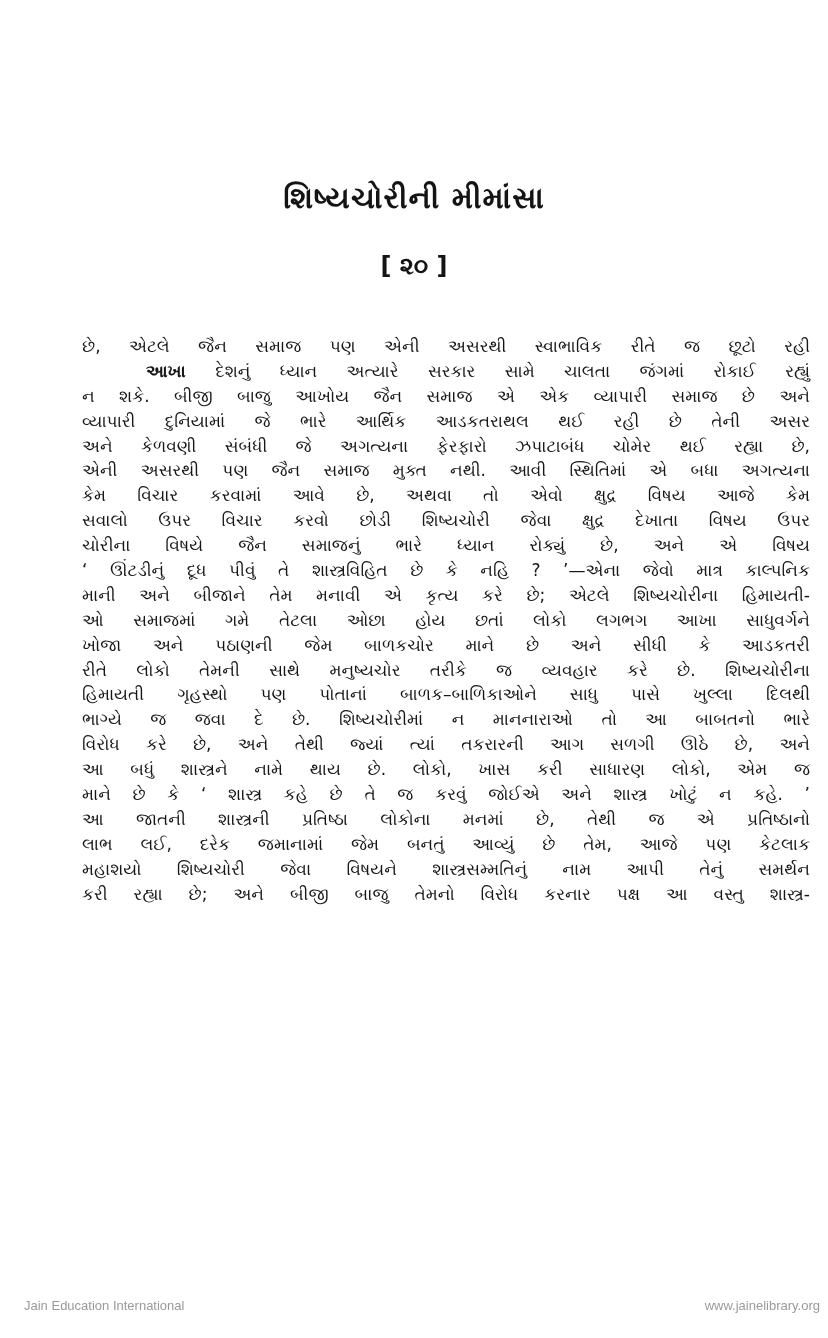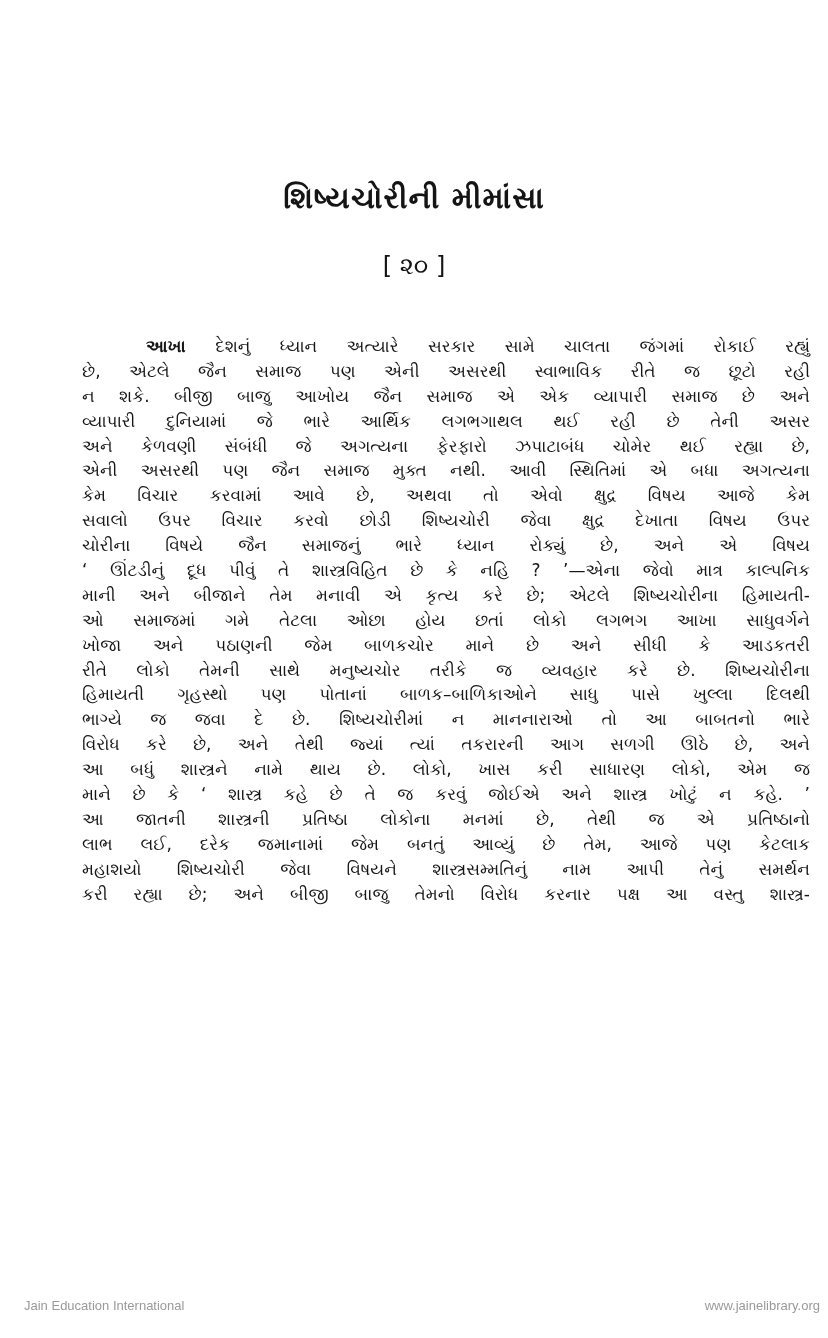--- a/index.html
+++ b/index.html
@@ -32,21 +32,21 @@
       letter-spacing: 1px;
       color: #141414;
     }
     .chapter-num {
       position: absolute;
       top: 252px;
       left: 0;
       width: 828px;
       text-align: center;
       font-size: 24px;
-      font-weight: normal;
+      font-weight: bold;
       color: #141414;
     }
     .body-text {
       position: absolute;
       top: 334px;
       left: 82px;
       width: 740px;
     }
     .line {
       height: 24.9px;
@@ -85,24 +85,24 @@
   </style>
 </head>
 <body>
 
 <div class="page">
 
   <div class="title">શિષ્યચોરીની મીમાંસા</div>
   <div class="chapter-num">[ ૨૦ ]</div>
 
   <div class="body-text">
+    <div class="line">છે, એટલે જૈન સમાજ પણ એની અસરથી સ્વાભાવિક રીતે જ છૂટો રહી</div>
     <div class="line first"><span class="lead">આખા</span><span> દેશનું ધ્યાન અત્યારે સરકાર સામે ચાલતા જંગમાં રોકાઈ રહ્યું</span></div>
-    <div class="line">છે, એટલે જૈન સમાજ પણ એની અસરથી સ્વાભાવિક રીતે જ છૂટો રહી</div>
     <div class="line">ન શકે. બીજી બાજુ આખોય જૈન સમાજ એ એક વ્યાપારી સમાજ છે અને</div>
-    <div class="line">વ્યાપારી દુનિયામાં જે ભારે આર્થિક લગભગાથલ થઈ રહી છે તેની અસર</div>
+    <div class="line">વ્યાપારી દુનિયામાં જે ભારે આર્થિક આડકતરાથલ થઈ રહી છે તેની અસર</div>
     <div class="line">અને કેળવણી સંબંધી જે અગત્યના ફેરફારો ઝપાટાબંધ ચોમેર થઈ રહ્યા છે,</div>
     <div class="line">એની અસરથી પણ જૈન સમાજ મુક્ત નથી. આવી સ્થિતિમાં એ બધા અગત્યના</div>
     <div class="line">કેમ વિચાર કરવામાં આવે છે, અથવા તો એવો ક્ષુદ્ર વિષય આજે કેમ</div>
     <div class="line">સવાલો ઉપર વિચાર કરવો છોડી શિષ્યચોરી જેવા ક્ષુદ્ર દેખાતા વિષય ઉપર</div>
     <div class="line">ચોરીના વિષયે જૈન સમાજનું ભારે ધ્યાન રોક્યું છે, અને એ વિષય</div>
     <div class="line">‘ ઊંટડીનું દૂધ પીવું તે શાસ્ત્રવિહિત છે કે નહિ ? ’—એના જેવો માત્ર કાલ્પનિક</div>
     <div class="line">માની અને બીજાને તેમ મનાવી એ કૃત્ય કરે છે; એટલે શિષ્યચોરીના હિમાયતી-</div>
     <div class="line">ઓ સમાજમાં ગમે તેટલા ઓછા હોય છતાં લોકો લગભગ આખા સાધુવર્ગને</div>
     <div class="line">ખોજા અને પઠાણની જેમ બાળકચોર માને છે અને સીધી કે આડકતરી</div>
     <div class="line">રીતે લોકો તેમની સાથે મનુષ્યચોર તરીકે જ વ્યવહાર કરે છે. શિષ્યચોરીના</div>

